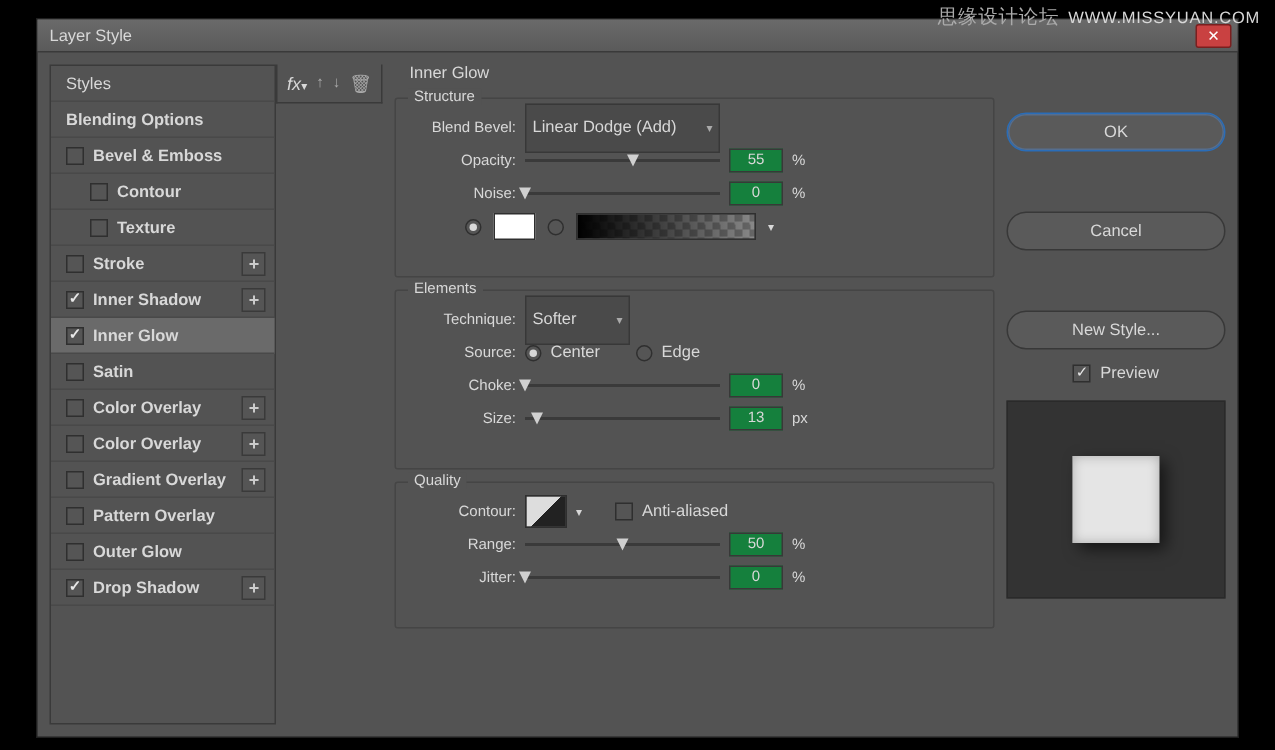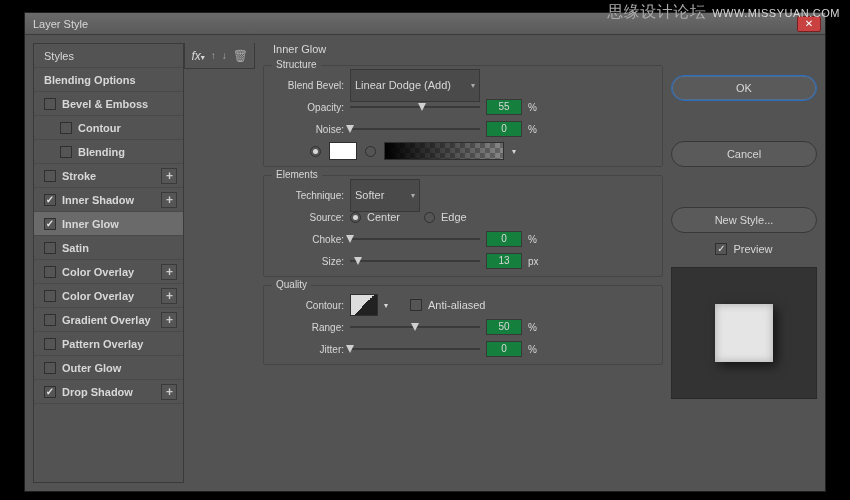--- a/index.html
+++ b/index.html
@@ -1,39 +1,39 @@
 <!DOCTYPE html>
 <html><head>
 <meta charset="utf-8">
 <style>
 * { box-sizing: border-box; margin: 0; padding: 0; font-family: Tahoma, Arial, sans-serif; font-size: 11px; color: #d8d8d8; }
 body { background: #000; width: 850px; height: 500px; position: relative; }
 .watermark { position: absolute; top: 2px; right: 10px; color: #999; font-size: 10px; letter-spacing: 0.5px; z-index: 10; }
-.watermark .cn { color: #aaa; font-size: 16px; margin-right: 6px; }
+.watermark .cn { color: #aaa; font-size: 13px; margin-right: 6px; }
 .dialog { position: absolute; left: 24px; top: 12px; width: 802px; height: 480px; background: #535353; border: 1px solid #1f1f1f; box-shadow: 0 3px 8px rgba(0,0,0,0.5); }
 .titlebar { height: 22px; background: linear-gradient(#6a6a6a,#5a5a5a); border-bottom: 1px solid #3a3a3a; display: flex; align-items: center; padding: 0 4px 0 8px; }
 .titlebar .title { font-size: 11px; }
 .titlebar .close { margin-left: auto; width: 24px; height: 16px; background: #c94141; border: 1px solid #7a1f1f; border-radius: 2px; display: flex; align-items: center; justify-content: center; color: #fff; font-size: 10px; }
 .body { display: flex; padding: 8px; gap: 8px; height: calc(100% - 22px); }
 .left { width: 222px; display: flex; flex-direction: row; }
 .style-list { border: 1px solid #3a3a3a; background: #535353; flex: 1; display: flex; flex-direction: column; }
 .style-row { height: 24px; display: flex; align-items: center; padding: 0 6px 0 10px; border-bottom: 1px solid #494949; gap: 6px; cursor: default; font-weight: bold; }
 .style-row.header { font-weight: normal; }
 .style-row.selected { background: #6a6a6a; }
 .style-row.indent { padding-left: 26px; }
 .chk { width: 12px; height: 12px; border: 1px solid #2f2f2f; background: #555; display: inline-flex; align-items: center; justify-content: center; }
 .chk.checked::after { content: "✓"; color: #e8e8e8; font-size: 10px; line-height: 1; }
 .plus-btn { margin-left: auto; width: 16px; height: 16px; border: 1px solid #3a3a3a; background: #555; display: flex; align-items: center; justify-content: center; font-size: 12px; color: #ccc; }
 .left-footer { height: 26px; border: 1px solid #3a3a3a; border-top: none; display: flex; align-items: center; padding: 0 6px; gap: 6px; }
 .fx { font-style: italic; font-size: 12px; }
 .arrow { font-size: 10px; color: #aaa; }
 .trash { margin-left: auto; font-size: 12px; color: #aaa; }
 .center { flex: 1; display: flex; flex-direction: column; gap: 8px; }
 .panel-title { font-size: 11px; margin-left: 10px; margin-bottom: 2px; }
-.group { border: 1px solid #454545; border-radius: 2px; padding: 8px 10px 4px 10px; position: relative; }
+.group { border: 1px solid #454545; border-radius: 2px; padding: 8px 10px 22px 10px; position: relative; }
 .group .legend { position: absolute; top: -7px; left: 8px; background: #535353; padding: 0 4px; font-size: 10px; }
 .frow { display: flex; align-items: center; height: 22px; gap: 6px; }
 .lbl { width: 70px; text-align: right; font-size: 10px; }
 .dropdown { height: 33px; background: #4a4a4a; border: 1px solid #383838; display: flex; align-items: center; padding: 0 4px; gap: 4px; min-width: 70px; }
 .dropdown .caret { margin-left: auto; font-size: 8px; color: #aaa; }
 .slider { flex: 1; height: 14px; position: relative; display: flex; align-items: center; max-width: 130px; }
 .slider .track { height: 2px; background: #3a3a3a; width: 100%; }
 .slider .thumb { position: absolute; top: 3px; width: 0; height: 0; border-left: 4px solid transparent; border-right: 4px solid transparent; border-top: 8px solid #d0d0d0; transform: translateX(-4px); }
 .numbox { width: 36px; height: 16px; background: #15803d; border: 1px solid #383838; text-align: center; font-size: 10px; line-height: 14px; }
 .unit { width: 16px; font-size: 10px; }
@@ -76,21 +76,21 @@
         <div class="style-row">
             <span class="chk"></span>
             <span>Bevel &amp; Emboss</span>
           </div>
         <div class="style-row indent">
             <span class="chk"></span>
             <span>Contour</span>
           </div>
         <div class="style-row indent">
             <span class="chk"></span>
-            <span>Blending</span>
+            <span>Texture</span>
           </div>
         <div class="style-row">
             <span class="chk"></span>
             <span>Stroke</span>
             <span class="plus-btn">+</span>
           </div>
         <div class="style-row">
             <span class="chk checked"></span>
             <span>Inner Shadow</span>
             <span class="plus-btn">+</span>

